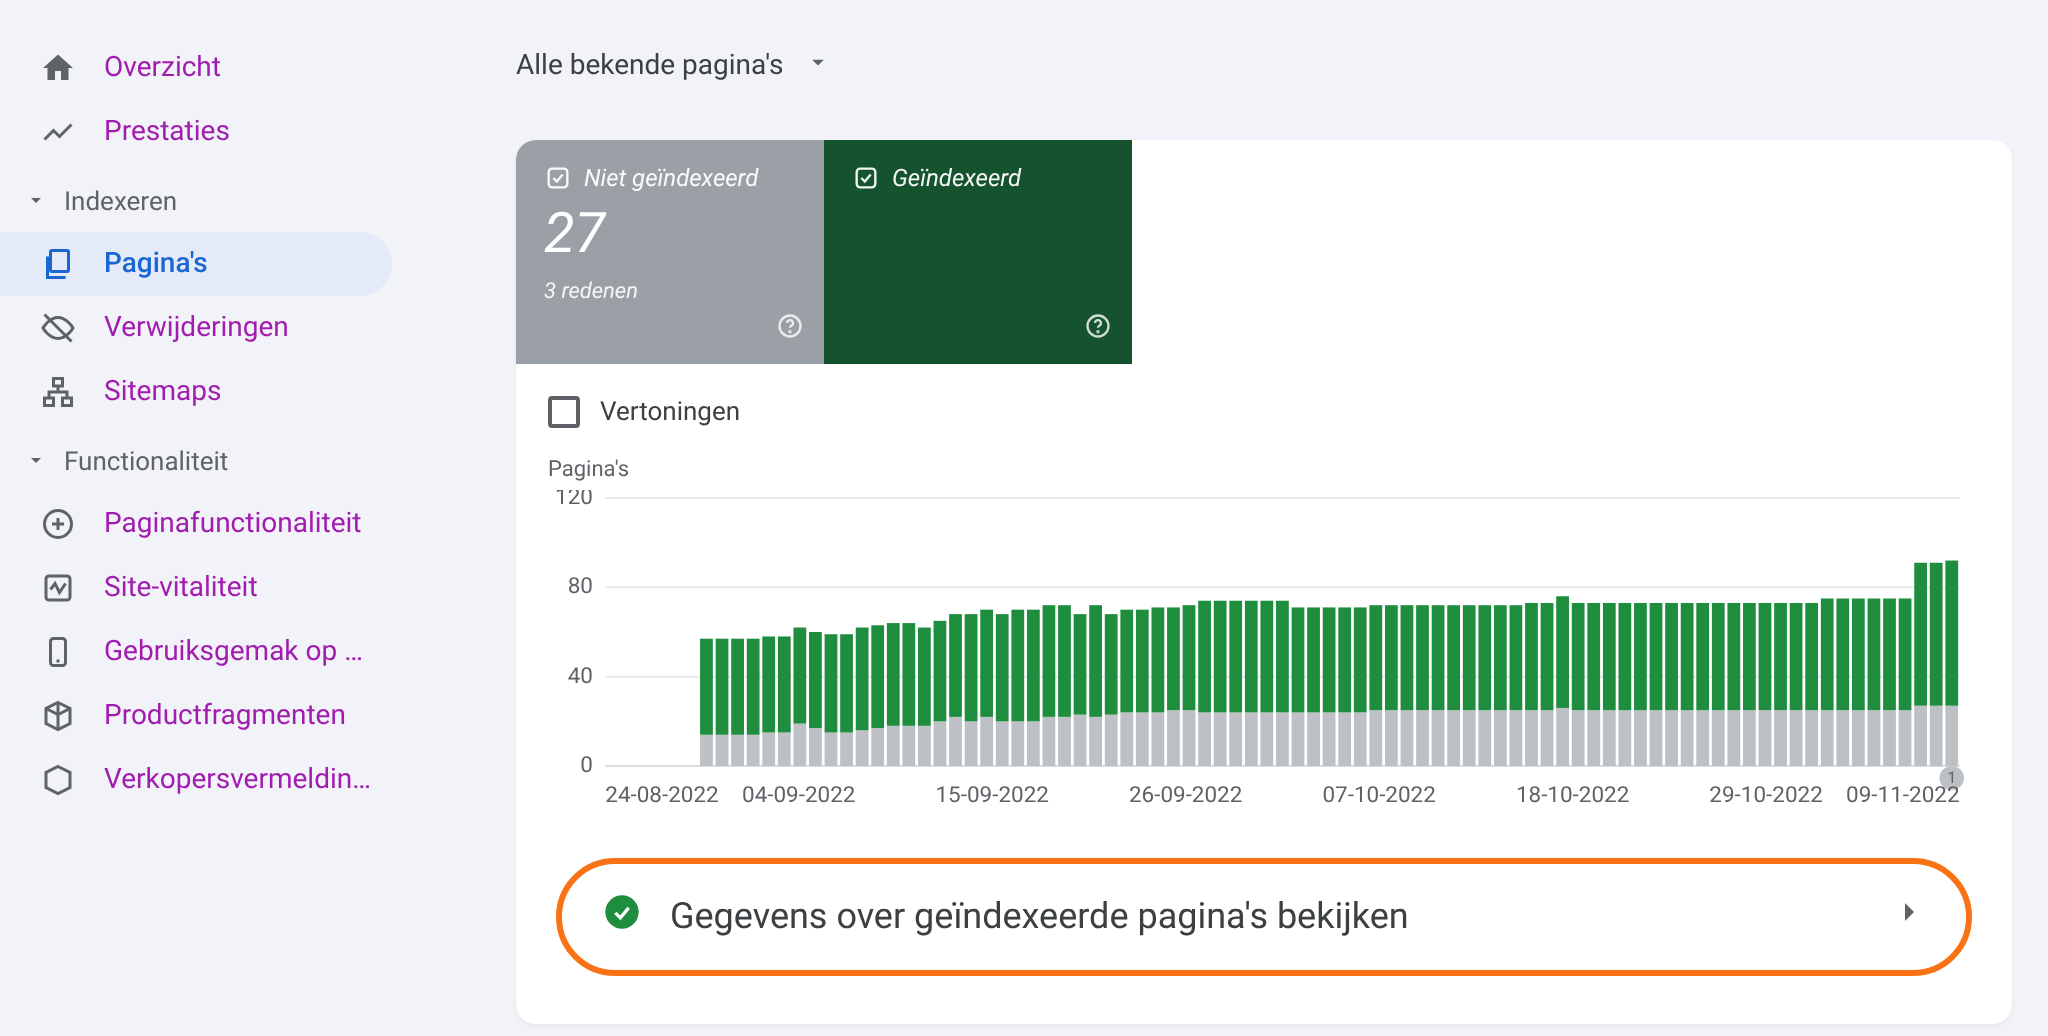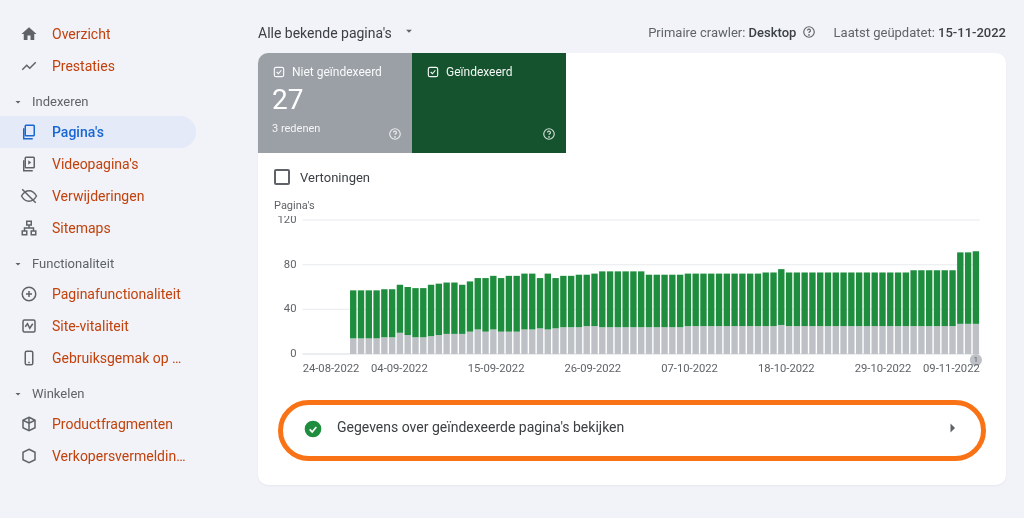--- a/index.html
+++ b/index.html
@@ -1,57 +1,57 @@
 <!DOCTYPE html>
 <html><head>
 <meta charset="utf-8">
 <style>
   * { box-sizing: border-box; margin: 0; padding: 0; }
   body { font-family: 'Google Sans', Roboto, Arial, sans-serif; background: #f1f3f8; color: #3c4043; width: 1024px; height: 518px; overflow: hidden; }
   .layout { display: flex; height: 100%; }
 
   .sidebar { width: 214px; padding: 18px 0 0 0; flex-shrink: 0; overflow-y: auto; }
-  .nav-item { display: flex; align-items: center; gap: 14px; padding: 7px 8px 7px 20px; font-size: 14px; color: #c2410c; cursor: pointer; border-radius: 0 18px 18px 0; margin-right: 18px; }
+  .nav-item { display: flex; align-items: center; gap: 14px; padding: 7px 8px 7px 20px; font-size: 14px; color: #a21caf; cursor: pointer; border-radius: 0 18px 18px 0; margin-right: 18px; }
   .nav-item.active { background: #e4eaf7; color: #1967d2; font-weight: 500; }
-  .nav-section { display: flex; align-items: center; gap: 8px; padding: 12px 8px 7px 12px; font-size: 13px; color: #5f6368; margin-right: 18px; }
+  .nav-section { display: flex; gap: 8px; padding: 12px 8px 7px 12px; font-size: 13px; color: #5f6368; margin-right: 18px; }
   .nav-item .icon, .nav-section .icon { width: 18px; height: 18px; display: inline-flex; align-items: center; justify-content: center; color: #5f6368; flex-shrink: 0; }
   .nav-item.active .icon { color: #1967d2; }
   .nav-section .icon { width: 12px; height: 12px; }
   .nav-label { white-space: nowrap; overflow: hidden; text-overflow: ellipsis; }
 
   .main { flex: 1; padding: 24px 18px 0 44px; overflow-y: auto; }
-  .topbar { display: flex; align-items: center; justify-content: space-between; margin-bottom: 12px; }
+  .topbar { display: flex; align-items: center; justify-content: space-between; margin-bottom: 28px; }
   .filter { display: flex; align-items: center; gap: 10px; font-size: 14px; color: #3c4043; cursor: pointer; }
   .meta { display: flex; align-items: center; gap: 18px; font-size: 13px; color: #5f6368; }
   .meta b { font-weight: 500; color: #3c4043; }
 
   .card { background: #fff; border-radius: 10px; box-shadow: 0 1px 2px rgba(0,0,0,0.05); }
   .chart-card { padding: 0 0 24px 0; }
 
   .tiles { display: flex; }
-  .tile { width: 154px; height: 100px; padding: 12px 14px; position: relative; color: #fff; }
+  .tile { width: 154px; height: 112px; padding: 12px 14px; position: relative; color: #fff; font-style: italic; }
   .tile.grey { background: #9aa0a6; border-radius: 10px 0 0 0; }
   .tile.green { background: #14532d; }
   .tile-head { display: flex; align-items: center; gap: 6px; font-size: 12px; opacity: 0.95; }
   .tile-value { font-size: 28px; font-weight: 400; margin-top: 4px; }
   .tile-sub { font-size: 11px; margin-top: 6px; opacity: 0.9; }
   .tile-help { position: absolute; right: 10px; bottom: 8px; opacity: 0.8; }
 
   .checkbox-row { display: flex; align-items: center; gap: 10px; padding: 16px 16px 8px 16px; font-size: 13px; color: #3c4043; }
   .checkbox { width: 16px; height: 16px; border: 2px solid #5f6368; border-radius: 2px; }
 
   .chart-area { padding: 6px 16px 0 16px; }
   .chart-title { font-size: 11px; color: #5f6368; margin-bottom: 4px; }
   .svg-chart { width: 100%; height: 160px; display: block; }
   .x-tick { font-size: 11px; fill: #5f6368; }
   .y-tick { font-size: 11px; fill: #5f6368; }
   .grid { stroke: #e8eaed; stroke-width: 1; }
   .baseline { stroke: #dadce0; stroke-width: 1; }
 
-  .detail-row { margin: 24px 20px 0 20px; border: 5px solid #f97316; border-radius: 32px; padding: 14px 20px; display: flex; align-items: flex-start; gap: 14px; font-size: 14px; color: #3c4043; cursor: pointer; }
+  .detail-row { margin: 24px 20px 0 20px; border: 3px solid #f97316; border-radius: 32px; padding: 14px 20px; display: flex; align-items: center; gap: 14px; font-size: 18px; color: #3c4043; cursor: pointer; }
   .detail-row .spacer { flex: 1; }
 </style>
 </head>
 <body>
 
 <div class="layout">
   <nav class="sidebar">
     <div class="nav-item">
       <span class="icon">
           <svg viewBox="0 0 24 24" width="18" height="18" fill="currentColor">
@@ -82,30 +82,20 @@
           <svg viewBox="0 0 24 24" width="18" height="18" fill="none" stroke="currentColor" stroke-width="2">
             <rect x="7" y="3" width="12" height="14" rx="1"></rect>
             <path d="M5 7v14h12"></path>
           </svg>
         </span>
       <span class="nav-label">Pagina's</span>
     </div>
     <div class="nav-item">
       <span class="icon">
           <svg viewBox="0 0 24 24" width="18" height="18" fill="none" stroke="currentColor" stroke-width="2">
-            <rect x="7" y="3" width="12" height="14" rx="1"></rect>
-            <path d="M5 7v14h12"></path>
-            <path d="M11 7l4 3-4 3z" fill="currentColor" stroke="none"></path>
-          </svg>
-        </span>
-      <span class="nav-label">Videopagina's</span>
-    </div>
-    <div class="nav-item">
-      <span class="icon">
-          <svg viewBox="0 0 24 24" width="18" height="18" fill="none" stroke="currentColor" stroke-width="2">
             <path d="M2 12s4-7 10-7 10 7 10 7-4 7-10 7S2 12 2 12z"></path>
             <line x1="3" y1="3" x2="21" y2="21"></line>
           </svg>
         </span>
       <span class="nav-label">Verwijderingen</span>
     </div>
     <div class="nav-item">
       <span class="icon">
           <svg viewBox="0 0 24 24" width="18" height="18" fill="none" stroke="currentColor" stroke-width="2">
             <rect x="9" y="3" width="6" height="5"></rect>
@@ -146,28 +136,20 @@
     <div class="nav-item">
       <span class="icon">
           <svg viewBox="0 0 24 24" width="18" height="18" fill="none" stroke="currentColor" stroke-width="2">
             <rect x="7" y="3" width="10" height="18" rx="2"></rect>
             <line x1="11" y1="18" x2="13" y2="18"></line>
           </svg>
         </span>
       <span class="nav-label">Gebruiksgemak op mob...</span>
     </div>
 
-    <div class="nav-section">
-      <span class="icon">
-          <svg viewBox="0 0 24 24" width="12" height="12" fill="currentColor">
-            <path d="M7 10l5 5 5-5z"></path>
-          </svg>
-        </span>
-      <span>Winkelen</span>
-    </div>
     <div class="nav-item">
       <span class="icon">
           <svg viewBox="0 0 24 24" width="18" height="18" fill="none" stroke="currentColor" stroke-width="2">
             <path d="M12 3l8 4v10l-8 4-8-4V7z"></path>
             <path d="M12 3v18M4 7l8 4 8-4"></path>
           </svg>
         </span>
       <span class="nav-label">Productfragmenten</span>
     </div>
     <div class="nav-item">
@@ -180,35 +162,20 @@
     </div>
   </nav>
 
   <main class="main">
     <div class="topbar">
       <div class="filter">
         <span>Alle bekende pagina's</span>
         <span><svg viewBox="0 0 24 24" width="14" height="14" fill="#5f6368">
               <path d="M7 10l5 5 5-5z"></path>
             </svg></span>
-      </div>
-      <div class="meta">
-        <span>
-          <span>Primaire crawler:</span>
-          <b>Desktop</b>
-          <svg viewBox="0 0 24 24" width="14" height="14" fill="none" stroke="#5f6368" stroke-width="2" style="vertical-align:-2px;margin-left:2px;cursor:pointer;">
-              <circle cx="12" cy="12" r="9"></circle>
-              <path d="M9.5 9.5a2.5 2.5 0 1 1 3.5 2.3c-.8.4-1 .8-1 1.7"></path>
-              <circle cx="12" cy="17" r="0.5" fill="#5f6368"></circle>
-            </svg>
-        </span>
-        <span>
-          <span>Laatst geüpdatet:</span>
-          <b>15-11-2022</b>
-        </span>
       </div>
     </div>
 
     <div class="card chart-card">
       <div class="tiles">
         <div class="tile grey">
           <div class="tile-head">
             <svg viewBox="0 0 24 24" width="14" height="14" fill="none" stroke="#fff" stroke-width="2">
                 <rect x="4" y="4" width="16" height="16" rx="3"></rect>
                 <polyline points="8 12 11 15 16 9"></polyline>

